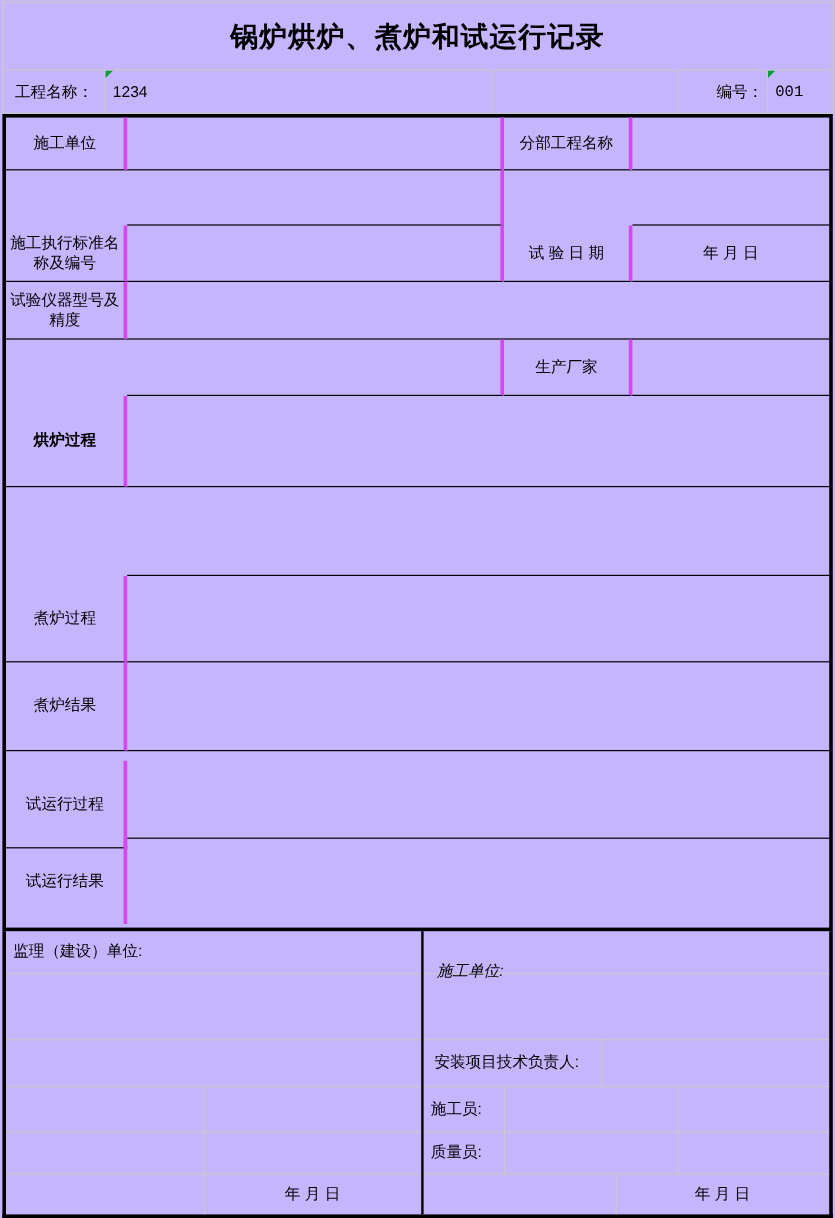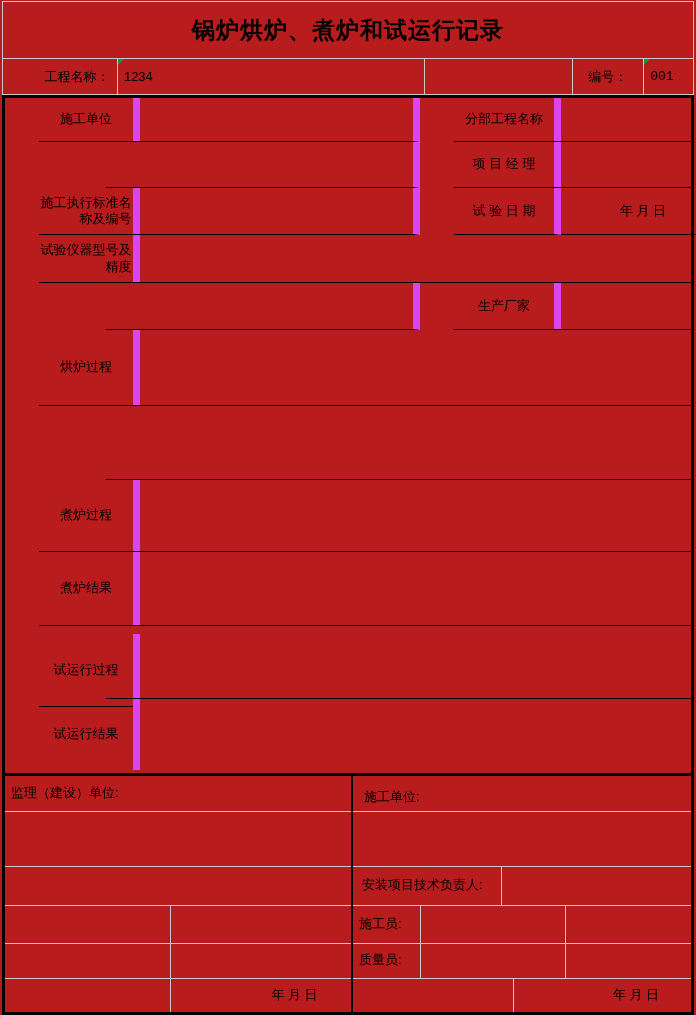--- a/index.html
+++ b/index.html
@@ -1,36 +1,36 @@
 <!DOCTYPE html>
 <html><head>
 <meta charset="utf-8">
 <style>
   html,body{margin:0;padding:0;background:#fff;}
-  #page{position:relative;width:696px;height:1015px;background:#b91c1c;
+  #page{position:relative;width:696px;height:1015px;background:#c4b5fd;
         font-family:"Liberation Sans",sans-serif;color:#000;overflow:hidden;}
   .abs{position:absolute;box-sizing:border-box;}
   .cell{display:flex;align-items:center;font-size:13px;line-height:1.25;}
-  .ctr{justify-content:center;text-align:right;white-space:pre-line;margin-left:34px;}
+  .ctr{justify-content:center;text-align:center;white-space:pre-line;}
   .lft{padding-left:6px;}
-  .rgt{justify-content:flex-end;text-align:center;padding-right:16px;}
+  .rgt{justify-content:flex-end;text-align:center;padding-right:3px;}
   
   .grayline{background:#c9c9c9;}
   .blackline{background:#000;}
   #title-band{left:2px;top:1px;width:692px;height:57px;
               border:1px solid #c9c9c9;border-bottom:none;
               display:flex;align-items:center;justify-content:center;}
   #title-band .t{font-size:23px;font-weight:bold;letter-spacing:1px;}
   #header-row{left:2px;top:58px;width:692px;height:37px;border:1px solid #c9c9c9;display:flex;}
   #header-row .hcell{box-sizing:border-box;border-right:1px solid #c9c9c9;
                      display:flex;align-items:center;font-size:13px;}
   #header-row .hcell:last-child{border-right:none;font-family:Liberation Mono, monospace;}
   
   #main-table{left:2px;top:95px;width:692px;height:681px;border:3px solid #000;}
-  .mc{border-right:7px solid #d946ef;border-bottom:1px solid #000;}
+  .mc{border-right:3px solid #d946ef;border-bottom:1px solid #000;}
   .nr{border-right:none;} .nb{border-bottom:none;}
   
   #footer-sec{left:2px;top:776px;width:692px;height:239px;
               border:3px solid #000;border-top:none;}
   .tri{width:0;height:0;border-top:6px solid #0c9a3c;border-right:6px solid transparent;}
   .small{font-size:12px;}
 </style>
 </head>
 <body>
 
@@ -55,38 +55,37 @@
   </div>
 
   <div class="abs" id="main-table">
 
     <div class="abs cell ctr mc" style="left:0;top:0;width:101px;height:44px;">施工单位</div>
     <div class="abs cell mc" style="left:101px;top:0;width:314px;height:44px;"></div>
     <div class="abs cell ctr mc" style="left:415px;top:0;width:107px;height:44px;">分部工程名称</div>
     <div class="abs cell mc nr" style="left:522px;top:0;width:164px;height:44px;"></div>
 
     <div class="abs cell mc" style="left:101px;top:44px;width:314px;height:46px;"></div>
-    <div class="abs cell ctr mc" style="left:415px;top:44px;width:107px;height:46px;">项 目 经 理</div>
     <div class="abs cell mc nr" style="left:522px;top:44px;width:164px;height:46px;"></div>
 
     <div class="abs cell ctr mc" style="left:0;top:90px;width:101px;height:47px;">施工执行标准名
 称及编号</div>
     <div class="abs cell mc" style="left:101px;top:90px;width:314px;height:47px;"></div>
     <div class="abs cell ctr mc" style="left:415px;top:90px;width:107px;height:47px;">试 验 日 期</div>
     <div class="abs cell ctr mc nr" style="left:522px;top:90px;width:164px;height:47px;">年   月   日</div>
 
     <div class="abs cell ctr mc" style="left:0;top:137px;width:101px;height:48px;">试验仪器型号及
 精度</div>
     <div class="abs cell mc nr" style="left:101px;top:137px;width:585px;height:48px;"></div>
 
     <div class="abs cell mc" style="left:101px;top:185px;width:314px;height:47px;"></div>
     <div class="abs cell ctr mc" style="left:415px;top:185px;width:107px;height:47px;">生产厂家</div>
     <div class="abs cell mc nr" style="left:522px;top:185px;width:164px;height:47px;"></div>
 
-    <div class="abs cell ctr mc" style="left:0;top:232px;width:101px;height:76px;">烘炉过程</div>
+    <div class="abs cell ctr mc" style="left:0;top:232px;width:101px;height:76px;font-weight:bold;">烘炉过程</div>
     <div class="abs cell mc nr" style="left:101px;top:232px;width:585px;height:76px;"></div>
 
     <div class="abs cell mc nr" style="left:101px;top:308px;width:585px;height:74px;"></div>
 
     <div class="abs cell ctr mc" style="left:0;top:382px;width:101px;height:72px;">煮炉过程</div>
     <div class="abs cell mc nr" style="left:101px;top:382px;width:585px;height:72px;"></div>
 
     <div class="abs cell ctr mc" style="left:0;top:454px;width:101px;height:74px;">煮炉结果</div>
     <div class="abs cell mc nr" style="left:101px;top:454px;width:585px;height:74px;"></div>
 
@@ -110,21 +109,21 @@
     <div class="abs grayline" style="left:560px;top:129px;width:1px;height:73px;"></div>
     <div class="abs grayline" style="left:508px;top:202px;width:1px;height:34px;"></div>
 
     <div class="abs blackline" style="left:346px;top:0;width:2px;height:236px;"></div>
 
     <div class="abs cell lft" style="left:0;top:0;width:346px;height:35px;">监理（建设）单位:</div>
     <div class="abs" style="left:0;top:35px;width:346px;height:55px;"></div>
     <div class="abs" style="left:165px;top:129px;width:181px;height:38px;"></div>
     <div class="abs cell ctr" style="left:165px;top:202px;width:181px;height:34px;">年   月   日</div>
 
-    <div class="abs cell lft" style="left:353px;top:4px;width:333px;height:35px;">施工单位:</div>
+    <div class="abs cell lft" style="left:353px;top:16px;width:333px;height:35px;font-style:italic;">施工单位:</div>
     <div class="abs" style="left:348px;top:35px;width:338px;height:55px;"></div>
     <div class="abs cell" style="left:348px;top:90px;width:148px;height:39px;padding-left:9px;">安装项目技术负责人:</div>
     <div class="abs" style="left:496px;top:90px;width:190px;height:39px;"></div>
     <div class="abs cell lft" style="left:348px;top:129px;width:67px;height:38px;">施工员:</div>
     <div class="abs" style="left:415px;top:129px;width:145px;height:38px;"></div>
     <div class="abs cell lft" style="left:348px;top:167px;width:67px;height:35px;text-align:center;">质量员:</div>
     <div class="abs" style="left:415px;top:167px;width:145px;height:35px;"></div>
     <div class="abs cell ctr" style="left:508px;top:202px;width:178px;height:34px;">年   月   日</div>
   </div>
 

